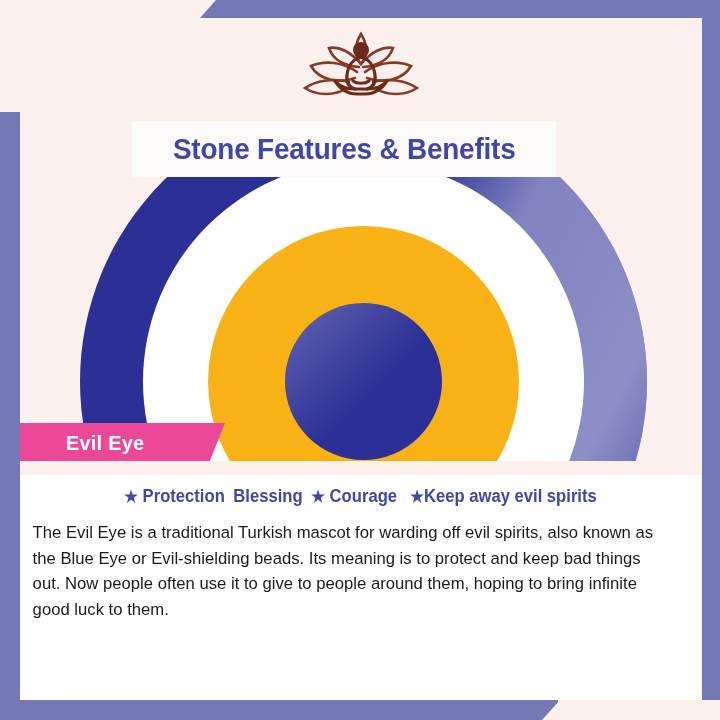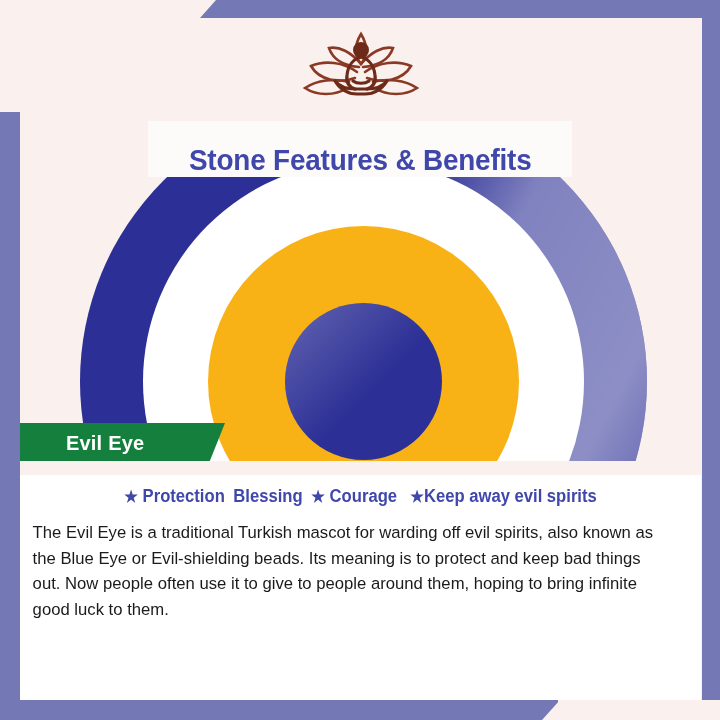--- a/index.html
+++ b/index.html
@@ -83,27 +83,27 @@
     font-family: "Liberation Serif", serif;
     font-size: 14.5px;
     letter-spacing: 2.4px;
     color: #5d2318;
     font-weight: 400;
   }
 
   
   .title-band {
     position: absolute;
-    left: 128px;
+    left: 112px;
     top: 103px;
     width: 424px;
     height: 56px;
     background: #fdfbfa;
     display: flex;
-    align-items: flex-end;
+    align-items: center;
     justify-content: center;
   }
   .title-text {
     font-size: 30px;
     font-weight: 700;
     color: #3f47ab;
     letter-spacing: -0.2px;
     transform: scaleX(0.93);
     white-space: nowrap;
   }
@@ -167,21 +167,21 @@
         rgba(255,255,255,0) 56%);
   }
 
   
   .label-banner {
     position: absolute;
     left: 0;
     top: 246px;
     width: 205px;
     height: 40px;
-    background: #15803d;
+    background: #ec4899;
     clip-path: polygon(0 0, 100% 0, calc(100% - 16px) 100%, 0 100%);
     display: flex;
     align-items: center;
   }
   .label-banner-text {
     padding-left: 46px;
     color: #ffffff;
     font-size: 20px;
     font-weight: 700;
     letter-spacing: 0.2px;

